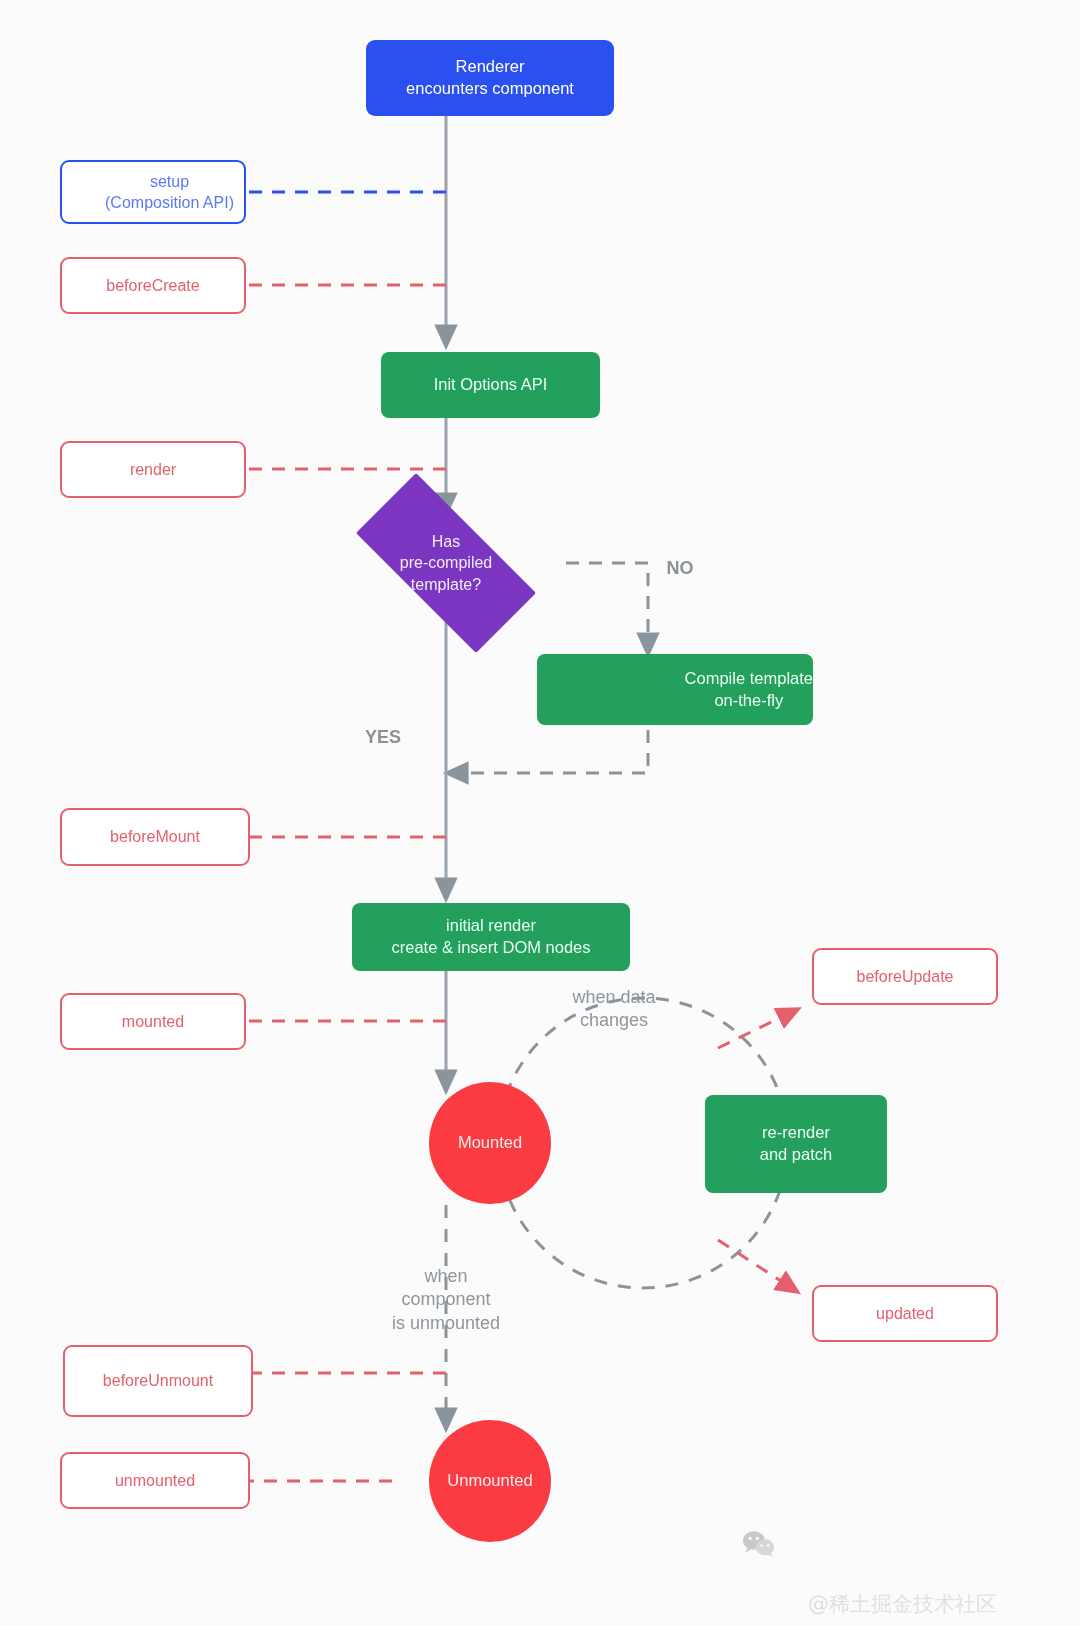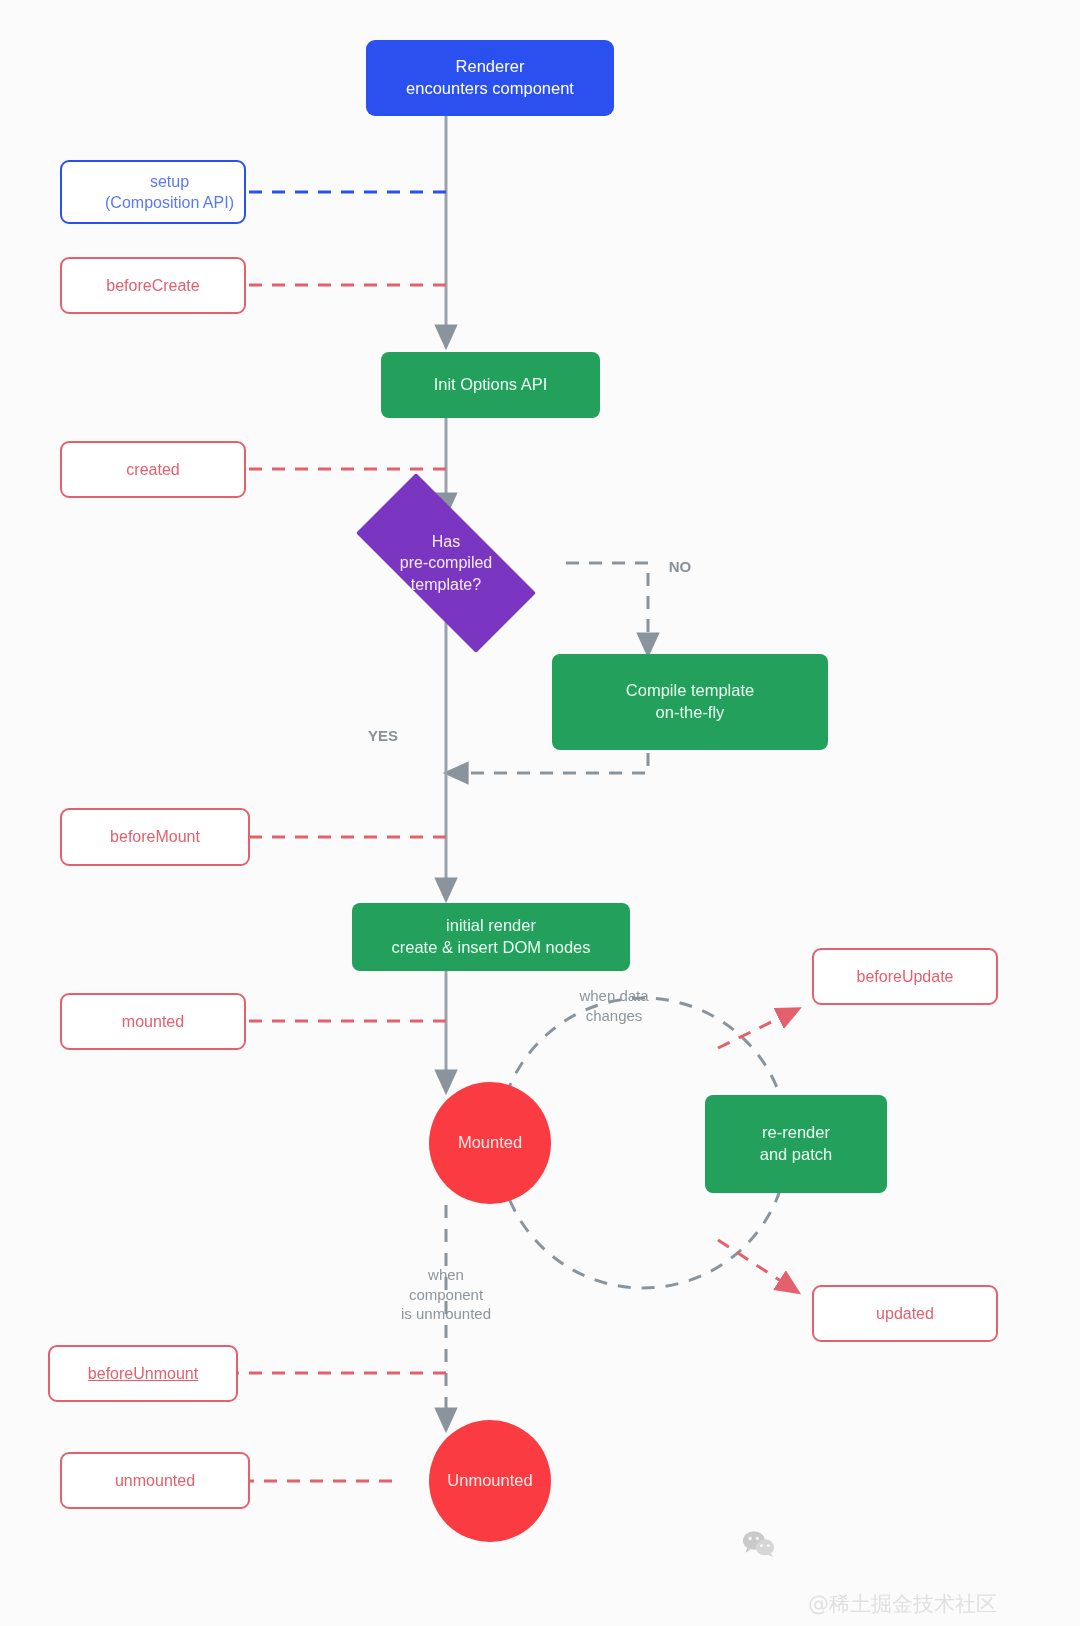--- a/index.html
+++ b/index.html
@@ -83,21 +83,21 @@
   .circle-red {
     background: #fa3b41;
     border-radius: 50%;
     color: #ffe9ea;
     font-size: 16.5px;
   }
   
   .edge-label {
     position: absolute;
     color: #8a9199;
-    font-size: 15px;
+    font-size: 18px;
     text-align: center;
     line-height: 1.3;
     white-space: pre-line;
     font-weight: 700;
   }
   .edge-label.thin { font-weight: 400; color: #8d959d; }
   
   #watermark {
     position: absolute;
     left: 742px; top: 1530px;
@@ -216,31 +216,31 @@
 
   <div class="node box-hook" style="left:16px; top:257px; width:186px; height:57px;">
     <span>beforeCreate</span>
   </div>
 
   <div class="node box-green" style="left:337px; top:352px; width:219px; height:66px;">
     <span>Init Options API</span>
   </div>
 
   <div class="node box-hook" style="left:16px; top:441px; width:186px; height:57px;">
-    <span>created</span>
+    <span>render</span>
   </div>
 
   <div class="diamond-wrap" style="left:326px; top:503px; width:240px; height:120px;">
     <div class="diamond-shape"></div>
     <div class="diamond-label">Has
 pre-compiled
 template?</div>
   </div>
 
-  <div class="node box-green" style="left:508px; top:654px; width:276px; height:96px;">
+  <div class="node box-green" style="left:493px; top:654px; width:276px; height:71px;justify-content:flex-end;">
     <span>Compile template
 on-the-fly</span>
   </div>
 
   <div class="node box-hook" style="left:16px; top:808px; width:190px; height:58px;">
     <span>beforeMount</span>
   </div>
 
   <div class="node box-green" style="left:308px; top:903px; width:278px; height:68px;">
     <span>initial render
@@ -261,21 +261,21 @@
 
   <div class="node box-green" style="left:661px; top:1095px; width:182px; height:98px;">
     <span>re-render
 and patch</span>
   </div>
 
   <div class="node box-hook" style="left:768px; top:1285px; width:186px; height:57px;text-align:center;">
     <span>updated</span>
   </div>
 
-  <div class="node box-hook" style="left:4px; top:1345px; width:190px; height:57px;text-decoration:underline;">
+  <div class="node box-hook" style="left:19px; top:1345px; width:190px; height:72px;">
     <span>beforeUnmount</span>
   </div>
 
   <div class="node box-hook" style="left:16px; top:1452px; width:190px; height:57px;">
     <span>unmounted</span>
   </div>
 
   <div class="node circle-red" style="left:385px; top:1420px; width:122px; height:122px;">
     <span>Unmounted</span>
   </div>

